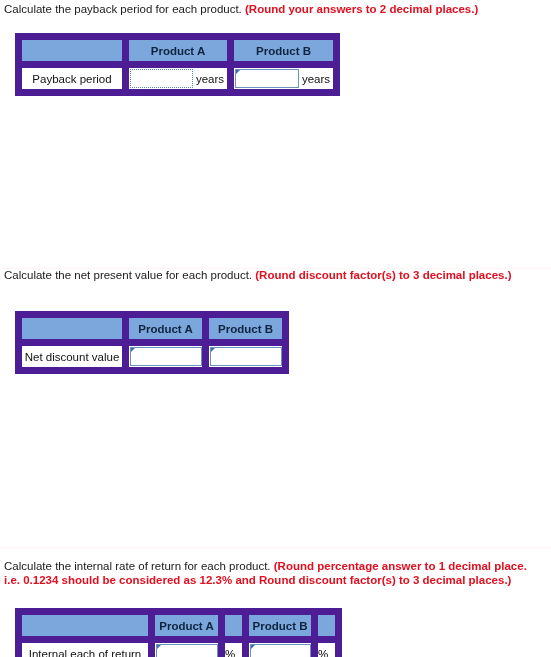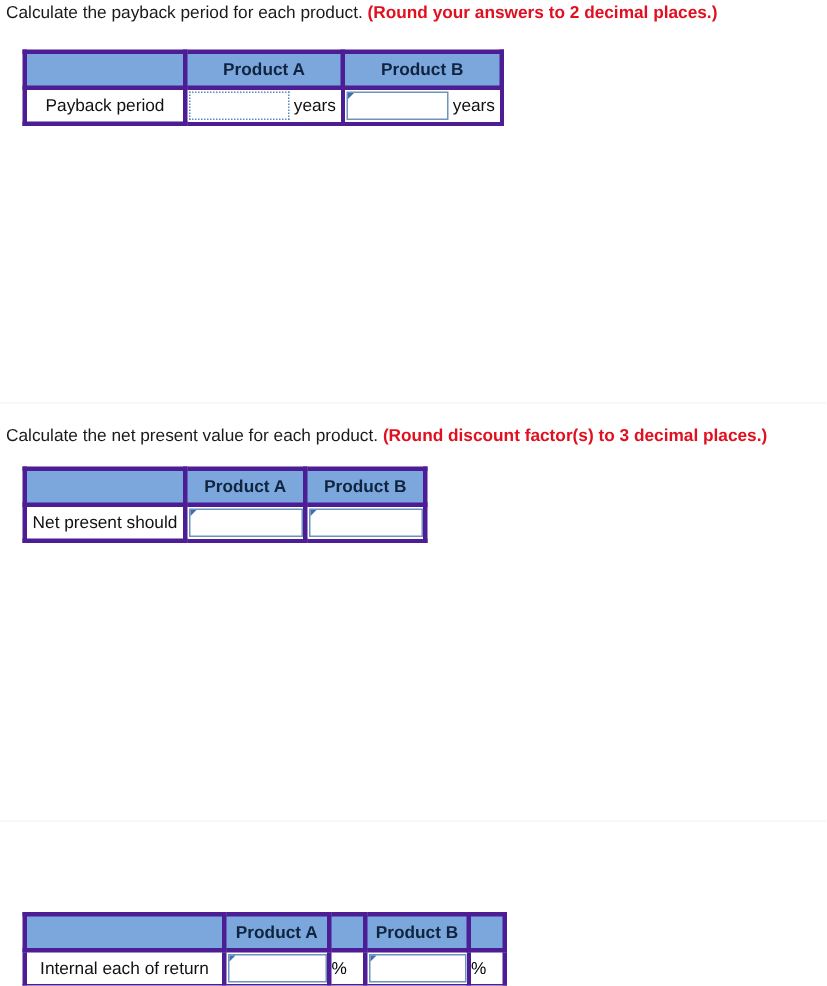--- a/index.html
+++ b/index.html
@@ -41,21 +41,21 @@
 
   
   table.grid {
     position: absolute;
     border-collapse: collapse;
     table-layout: fixed;
     background: #ffffff;
   }
   table.grid td,
   table.grid th {
-    border: 3px solid #4c1d95;
+    border: 7px solid #4c1d95;
     padding: 0;
     height: 21px;
     font-size: 11.5px;
     font-weight: normal;
     vertical-align: middle;
     background: #ffffff;
   }
   table.grid th {
     background: #7ba7dc;
     color: #10243f;
@@ -174,41 +174,41 @@
             </div>
             <div class="unitInline">years</div>
           </div>
         </td>
       </tr>
     </tbody>
   </table>
 
   <div class="sep" style="top:268px;"></div>
 
-  <div class="prompt" style="top:284px;">
+  <div class="prompt" style="top:268px;">
     <span class="q-text">Calculate the net present value for each product.</span>
     <span class="q-note">(Round discount factor(s) to 3 decimal places.)</span>
   </div>
 
   <table class="grid" style="left:15px; top:311px; width:267px;">
     <colgroup>
       <col style="width:107px">
       <col style="width:80px">
       <col style="width:80px">
     </colgroup>
     <thead>
       <tr>
         <th class="blank-head"></th>
         <th>Product A</th>
         <th>Product B</th>
       </tr>
     </thead>
     <tbody>
       <tr>
-        <td class="rowlabel">Net present should</td>
+        <td class="rowlabel">Net discount value</td>
 
         <td class="ansCell">
           <div class="ansWrap">
             <div class="ansField">
               <span class="marker"></span>
             </div>
           </div>
         </td>
 
         <td class="ansCell">
@@ -217,20 +217,25 @@
               <span class="marker"></span>
             </div>
           </div>
         </td>
       </tr>
     </tbody>
   </table>
 
   <div class="sep" style="top:547px;"></div>
 
+  <div class="prompt" style="top:559px;">
+    <span class="q-text">Calculate the internal rate of return for each product.</span>
+    <span class="q-note">(Round percentage answer to 1 decimal place.</span>
+    <span class="q-note-line2">i.e. 0.1234 should be considered as 12.3% and Round discount factor(s) to 3 decimal places.)</span>
+  </div>
 
   <table class="grid" style="left:15px; top:608px; width:320px;">
     <colgroup>
       <col style="width:133px">
       <col style="width:70px">
       <col style="width:24px">
       <col style="width:69px">
       <col style="width:24px">
     </colgroup>
     <thead>

